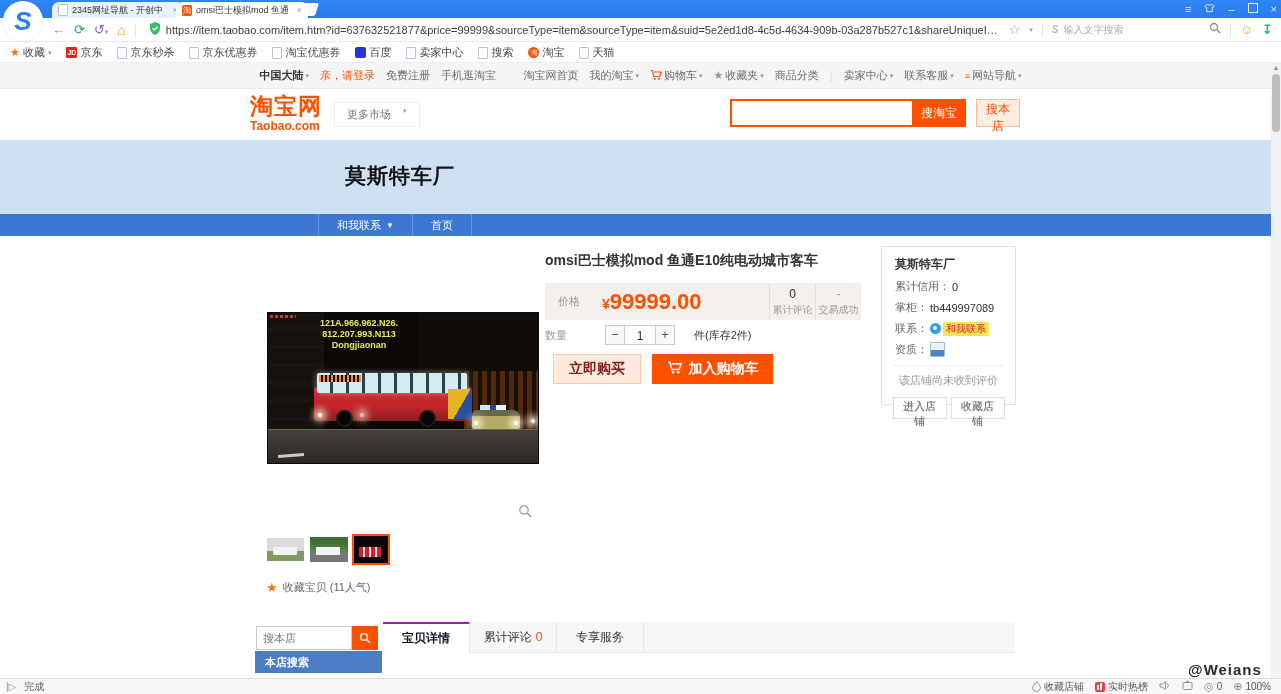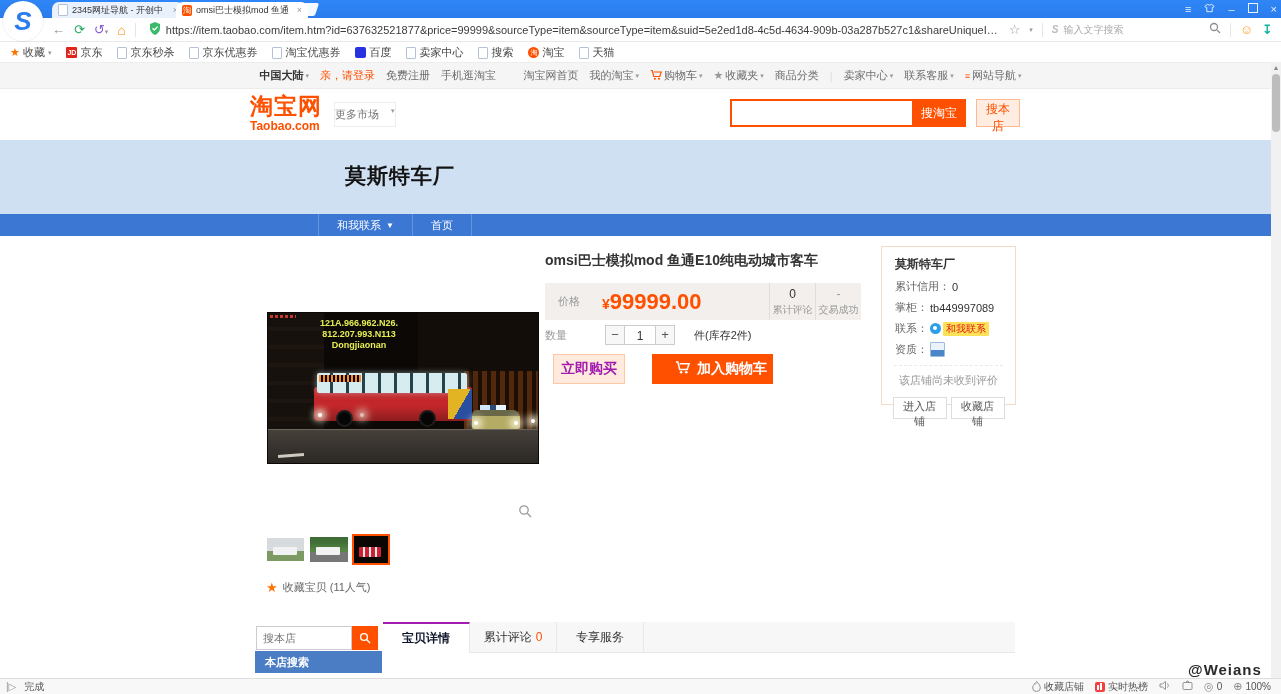--- a/index.html
+++ b/index.html
@@ -45,21 +45,21 @@
   .tstrip-in{width:762px;margin:0 auto;height:100%;display:flex;align-items:center;justify-content:space-between;font-size:11px;color:#6c6c6c}
   .tgroup{display:flex;align-items:center;gap:11px;white-space:nowrap}
   .orange{color:#ff5000}
   .bold{font-weight:bold}
   .tlink{display:inline-flex;align-items:center;gap:2px}
 
   
   .logo{position:absolute;left:250px;top:95px;line-height:1;color:#ff5000;font-weight:bold}
   .logo .l1{font-size:23px;letter-spacing:1px}
   .logo .l2{font-size:12px;margin-top:2px}
-  .moremkt{position:absolute;left:334px;top:102px;border:1px solid #ededed;padding:4px 0;font-size:11px;color:#777;display:flex;gap:12px;align-items:flex-start}
+  .moremkt{position:absolute;left:334px;top:102px;border:1px solid #ededed;padding:4px 12px;font-size:11px;color:#777;display:flex;gap:12px;align-items:flex-start}
   .hsearch{position:absolute;left:730px;top:99px;display:flex;align-items:stretch;height:28px}
   .hsearch input{width:182px;border:2px solid #ff5000;border-right:none;box-sizing:border-box;outline:none;padding:0 6px;font-size:12px}
   .btn-sou{width:54px;background:#ff5000;color:#fff;border:none;font-size:12px;cursor:pointer}
   .btn-shop{width:44px;margin-left:10px;background:#feede0;color:#ff5000;border:1px solid #ffb891;font-size:12px;cursor:pointer}
 
   
   .banner{position:absolute;top:140px;left:0;width:1281px;height:74px;background:#cfe0f3}
   .banner h1{position:absolute;left:345px;top:22px;margin:0;font-size:21px;color:#141414;letter-spacing:1px}
   .bluenav{position:absolute;top:214px;left:0;width:1281px;height:22px;background:#3b77d3;display:flex;align-items:center;font-size:11px;color:#fff}
   .bn-item{padding:0 18px;height:100%;display:flex;align-items:center;gap:5px;border-right:1px solid rgba(255,255,255,.22)}
@@ -106,22 +106,22 @@
   .pstat .v{font-size:12px;color:#333}
   .pstat .v.dim{color:#999}
   .pstat .l{font-size:10px;color:#999}
 
   .qtyrow{position:absolute;left:545px;top:325px;display:flex;align-items:center;font-size:11px;color:#999}
   .stepper{display:flex;margin-left:38px}
   .stepbtn{width:20px;height:20px;border:1px solid #ccc;background:#f7f7f7;font-size:13px;line-height:18px;text-align:center;color:#555;cursor:pointer;box-sizing:border-box}
   .stepval{width:30px;height:20px;border:1px solid #ccc;border-left:none;border-right:none;text-align:center;font-size:12px;color:#333;line-height:20px;box-sizing:border-box;background:#fff}
   .stock{margin-left:19px;color:#333}
 
-  .btn-buy{position:absolute;left:553px;top:354px;width:72px;height:30px;background:#ffeadd;border:1px solid #ffc7a6;color:#a21caf;font-size:14px;font-weight:bold;cursor:pointer}
-  .btn-cart{position:absolute;left:652px;top:354px;width:121px;height:30px;background:#ff5000;border:none;color:#fff;font-size:14px;font-weight:bold;cursor:pointer;display:flex;align-items:center;justify-content:flex-end;gap:7px}
+  .btn-buy{position:absolute;left:553px;top:354px;width:88px;height:30px;background:#ffeadd;border:1px solid #ffc7a6;color:#7f1d1d;font-size:14px;font-weight:bold;cursor:pointer}
+  .btn-cart{position:absolute;left:652px;top:354px;width:121px;height:30px;background:#ff5000;border:none;color:#fff;font-size:14px;font-weight:bold;cursor:pointer;display:flex;align-items:center;justify-content:center;gap:7px}
 
   
   .seller{position:absolute;left:881px;top:246px;width:133px;height:157px;border:1px solid #f3dcc5;background:#fff;font-size:11px;color:#666}
   .seller .sname{font-size:12px;font-weight:bold;color:#333;margin:9px 0 0 13px}
   .srow{margin:6px 0 0 13px;display:flex;align-items:center;gap:2px;white-space:nowrap}
   .chip{background:#fbe257;color:#e01818;font-size:10px;padding:0 3px;border-radius:1px}
   .wwic{display:inline-block;width:11px;height:11px;border-radius:50%;background:#2ba0e8;position:relative}
   .wwic:after{content:"";position:absolute;left:3px;top:3px;width:4px;height:4px;border-radius:50%;background:#fff}
   .certic{display:inline-block;width:13px;height:13px;border:1px solid #9cbbe0;background:linear-gradient(#eaf3fc 55%,#4a86c8 55%);border-radius:1px}
   .sdivider{margin:8px 12px 0;border-top:1px dashed #e9e9e9}

